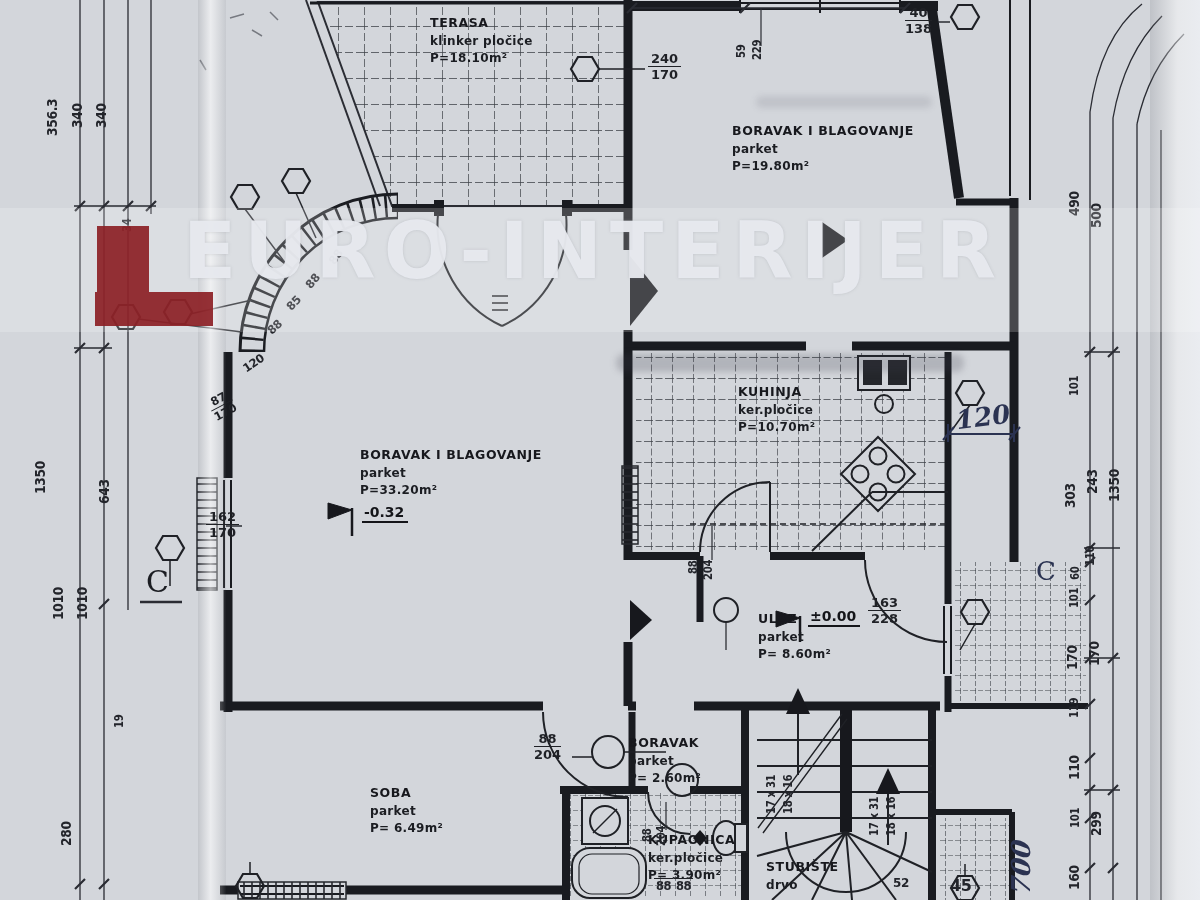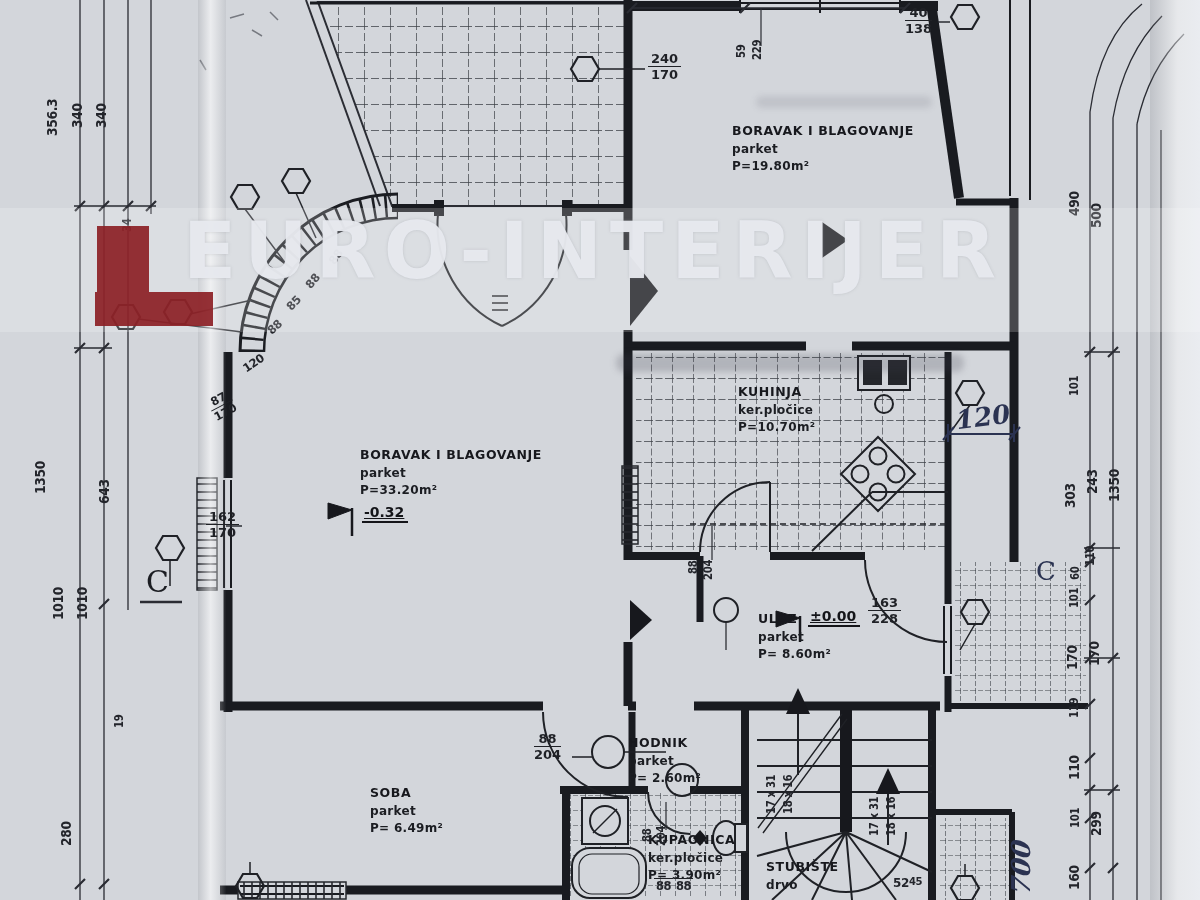--- a/index.html
+++ b/index.html
@@ -20,21 +20,21 @@
   .rot{transform:rotate(-90deg) scaleX(.88);transform-origin:left bottom;}
   .sml{font-size:11.5px;}
   .frac{position:absolute;text-align:center;font:700 13px/1.1 "DejaVu Sans",sans-serif;color:#1f2126;}
   .frac .num{display:block;border-bottom:1.6px solid #1f2126;padding:0 3px;}
   .frac .den{display:block;padding-top:1px;}
   
   .room{position:absolute;white-space:nowrap;}
   .rn{font:700 12.5px/1.5 "DejaVu Sans",sans-serif;letter-spacing:.6px;color:#17181d;}
   .rs{font:600 12px/1.45 "DejaVu Sans",sans-serif;letter-spacing:.3px;color:#1b1d22;}
   .lvl{position:absolute;font:700 14px "DejaVu Sans",sans-serif;color:#141519;
-       border-bottom:2px solid #141519;padding:0 4px 1px 2px;white-space:nowrap;text-decoration:underline;}
+       border-bottom:2px solid #141519;padding:0 4px 1px 2px;white-space:nowrap;}
   .ink{position:absolute;font:italic 700 26px "DejaVu Serif",serif;color:#2b3352;white-space:nowrap;}
   .cmark{position:absolute;font:400 30px "DejaVu Serif",serif;color:#1b1d22;}
   
   .wm{position:absolute;left:0;top:0;width:1052px;height:900px;pointer-events:none;}
   .wm-band{position:absolute;left:0;top:208px;width:1200px;height:124px;background:rgba(255,255,255,.20);}
   .wm-red1{position:absolute;left:97px;top:226px;width:52px;height:66px;background:#8c2025;opacity:.92;}
   .wm-red2{position:absolute;left:95px;top:292px;width:118px;height:34px;background:#8c2025;opacity:.92;}
   .wm-title{position:absolute;left:183px;top:212px;font:800 78px/1 "DejaVu Sans",sans-serif;
             letter-spacing:8px;color:rgba(232,234,239,.95);text-shadow:0 0 3px rgba(140,143,152,.35);}
   .wm-sub{position:absolute;left:276px;top:288px;font:700 31px/1 "DejaVu Sans",sans-serif;
@@ -250,20 +250,25 @@
     </g>
   </svg>
 
   <div class="fold"></div>
   <div class="page-edge"></div>
   <div class="smudge sm1"></div>
   <div class="smudge sm2"></div>
 
   <div class="layer">
 
+    <div class="room" style="left:430px;top:14px">
+      <div class="rn">TERASA</div>
+      <div class="rs">klinker pločice</div>
+      <div class="rs">P=18.10m²</div>
+    </div>
     <div class="room" style="left:732px;top:122px">
       <div class="rn">BORAVAK I BLAGOVANJE</div>
       <div class="rs">parket</div>
       <div class="rs">P=19.80m²</div>
     </div>
     <div class="room" style="left:738px;top:383px">
       <div class="rn">KUHINJA</div>
       <div class="rs">ker.pločice</div>
       <div class="rs">P=10.70m²</div>
     </div>
@@ -273,21 +278,21 @@
       <div class="rs">P=33.20m²</div>
     </div>
     <div class="lvl" style="left:362px;top:504px">-0.32</div>
     <div class="room" style="left:758px;top:610px">
       <div class="rn">ULAZ</div>
       <div class="rs">parket</div>
       <div class="rs">P= 8.60m²</div>
     </div>
     <div class="lvl" style="left:808px;top:608px">±0.00</div>
     <div class="room" style="left:628px;top:734px">
-      <div class="rn">HODNIK</div>
+      <div class="rn">BORAVAK</div>
       <div class="rs">parket</div>
       <div class="rs">P= 2.60m²</div>
     </div>
     <div class="room" style="left:370px;top:784px">
       <div class="rn">SOBA</div>
       <div class="rs">parket</div>
       <div class="rs">P= 6.49m²</div>
     </div>
     <div class="room" style="left:648px;top:831px">
       <div class="rn">KUPAONICA</div>
@@ -367,21 +372,21 @@
     </div>
 
     <span class="dim rot sml" style="left:778px;top:800px">17 x 31</span>
     <span class="dim rot sml" style="left:795px;top:800px">18 x 16</span>
     <span class="dim rot sml" style="left:881px;top:822px">17 x 31</span>
     <span class="dim rot sml" style="left:898px;top:822px">18 x 16</span>
 
     <span class="dim sml" style="left:654px;top:878px;border-top:1.4px solid #1f2126;padding:0 2px">88</span>
     <span class="dim sml" style="left:674px;top:878px;border-top:1.4px solid #1f2126;padding:0 2px">88</span>
     <span class="dim sml" style="left:893px;top:876px;font-size:12px">52</span>
-    <span class="dim sml" style="left:909px;top:876px;font-size:10px">45</span>
+    <span class="dim sml" style="left:950px;top:876px;font-size:16px">45</span>
     <span class="dim sml" style="left:924px;top:919px;font-size:12px">10</span>
 
     <span class="ink" style="left:956px;top:402px;transform:rotate(-7deg)">120</span>
     <span class="ink" style="left:1036px;top:866px;transform:rotate(-90deg) skewX(-8deg);transform-origin:left bottom">700</span>
 
     <span class="cmark" style="left:146px;top:564px">C</span>
     <span class="cmark" style="left:1036px;top:556px;font-size:26px;color:#2b3352">C</span>
   </div>
 
   <div class="wm">

